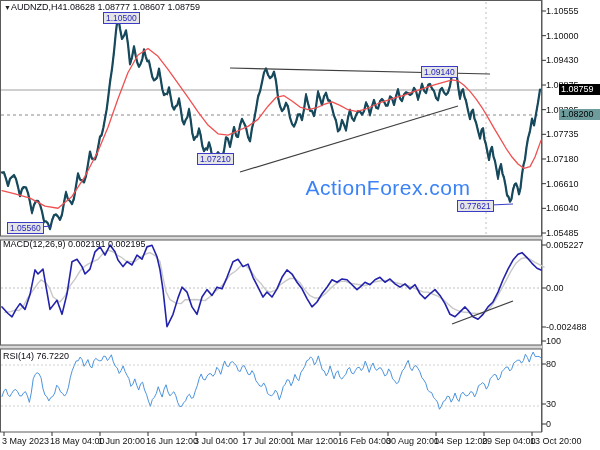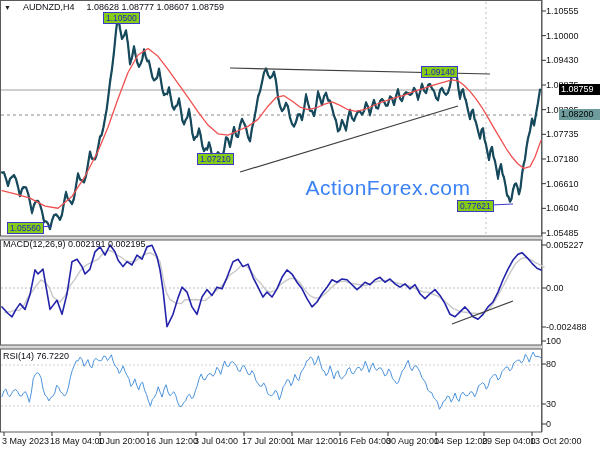--- a/index.html
+++ b/index.html
@@ -3,31 +3,31 @@
 <meta charset="utf-8">
 <style>
   html,body{margin:0;padding:0;background:#fff;}
   #root{position:relative;width:600px;height:450px;background:#ffffff;overflow:hidden;
         font-family:"Liberation Sans",sans-serif;-webkit-font-smoothing:antialiased;}
   .abs{position:absolute;}
   #watermark{left:388px;top:188px;transform:translate(-50%,-50%);
              font-size:21px;color:#3b82f6;letter-spacing:.5px;white-space:nowrap;z-index:1;}
   #chart-svg{left:0;top:0;z-index:2;}
   .txt{z-index:3;color:#0b0b14;font-size:9px;white-space:nowrap;}
-  #title-bar{left:4px;top:2px;display:flex;align-items:center;gap:12px;}
+  #title-bar{left:4px;top:2px;display:flex;align-items:center;gap:0;}
   #collapse-icon{font-size:7px;color:#222;cursor:default;}
   .ind-label{left:3px;}
   #macd-label{top:239px;}
   #rsi-label{top:351px;}
   .sep{left:0;width:542px;height:4px;background:#d9d9d9;border-top:1px solid #979797;
        border-bottom:1px solid #979797;z-index:3;box-sizing:border-box;}
   .axis-label{left:546px;font-size:9px;color:#111;white-space:nowrap;z-index:3;}
   .time-label{top:436px;font-size:9px;color:#111;white-space:nowrap;z-index:3;}
   .price-tag{font-size:8.5px;line-height:10px;padding:0 2px;border:1px solid #3b3bc8;
-             color:#2323c0;background:#84cc16;z-index:4;white-space:nowrap;text-align:right;}
+             color:#2323c0;background:#e5e5e5;z-index:4;white-space:nowrap;text-align:right;}
   .price-box{left:543px;width:46px;height:11px;line-height:11px;font-size:9px;
              text-align:left;padding-left:2px;z-index:5;white-space:nowrap;margin-left:16px;}
   #current-price-box{top:84px;background:#000;color:#fff;}
   #ask-price-box{top:109px;background:#6e9c9c;color:#000;}
 </style>
 </head>
 <body>
 
 <div id="root">
 

